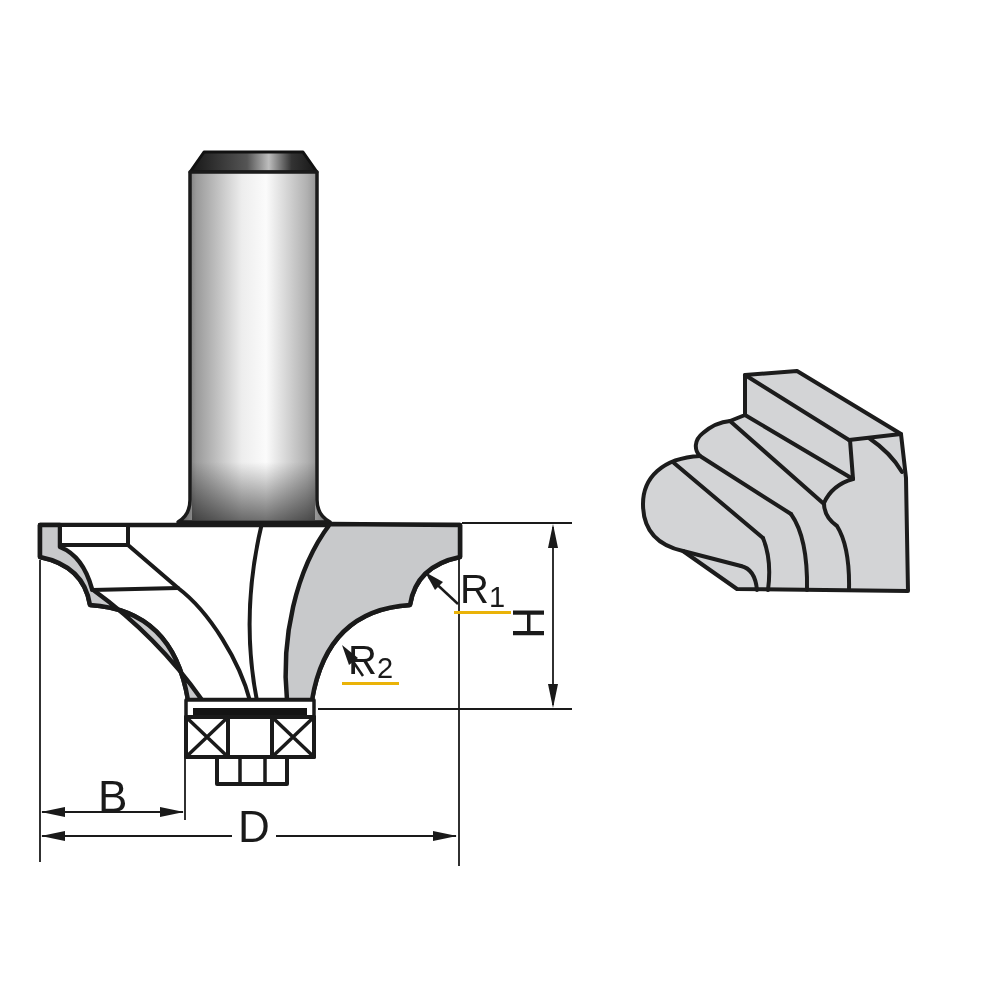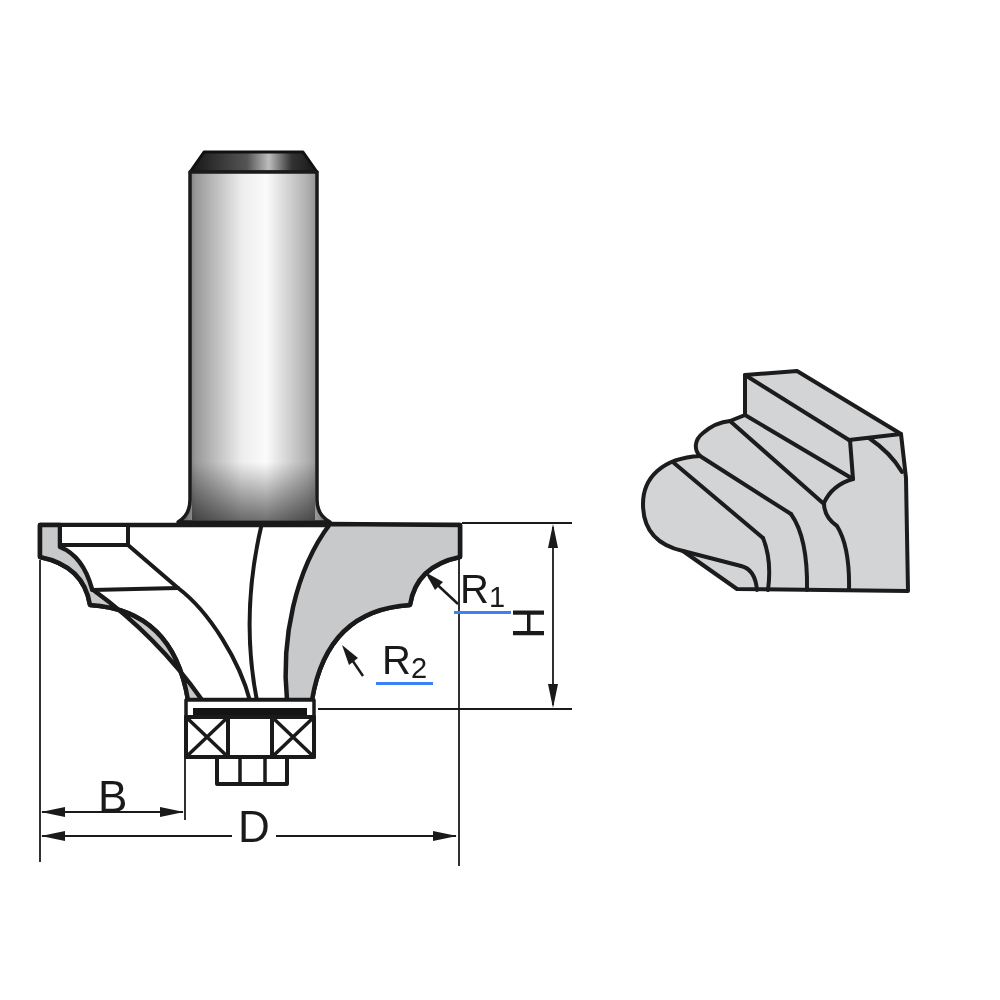--- a/index.html
+++ b/index.html
@@ -1,21 +1,21 @@
 <!DOCTYPE html>
 <html><head>
 <meta charset="utf-8">
 <style>
   html,body{margin:0;padding:0;background:#ffffff;}
   #stage{position:relative;width:1000px;height:1000px;background:#fff;overflow:hidden;
          font-family:"Liberation Sans", sans-serif;color:#1a1a1a;}
   #drawing{position:absolute;left:0;top:0;}
   .dimlabel{position:absolute;font-size:44px;line-height:1;color:#1a1a1a;}
   .rlabel{position:absolute;font-size:40px;line-height:1;color:#1a1a1a;
-          border-bottom:3px solid #3b82f6;padding:0 6px 2px 6px;}
+          border-bottom:3px solid #eab308;padding:0 6px 2px 6px;}
   .rlabel .sub{font-size:29px;position:relative;top:4px;}
   #label-h{transform:rotate(90deg);}
   #label-d{background:#ffffff;padding:0 6px;}
 </style>
 </head>
 <body>
 
 <div id="stage">
 
 <svg id="drawing" width="1000" height="1000" viewBox="0 0 1000 1000">
@@ -123,21 +123,21 @@
       <path d="M763,538 Q772,560 768,590"></path>
       <path d="M741,566 Q755,569 757,590"></path>
     </g>
   </g>
 </svg>
 
 <div class="rlabel" id="label-r1" style="left:454px;top:569px;">
   <span>R</span><span class="sub">1</span>
 </div>
 
-<div class="rlabel" id="label-r2" style="left:376px;top:640px;">
+<div class="rlabel" id="label-r2" style="left:342px;top:640px;">
   <span>R</span><span class="sub">2</span>
 </div>
 
 <div class="dimlabel" id="label-h" style="left:512px;top:601px;">H</div>
 
 <div class="dimlabel" id="label-b" style="left:98px;top:775px;">B</div>
 
 <div class="dimlabel" id="label-d" style="left:232px;top:805px;">D</div>
 
 </div>

